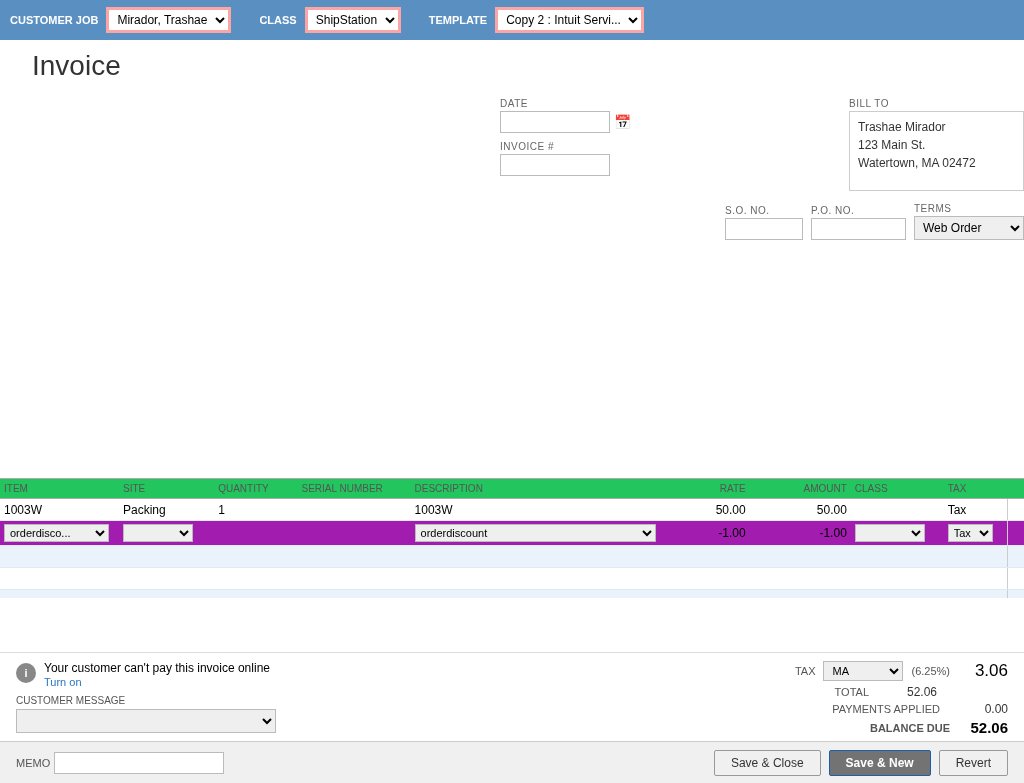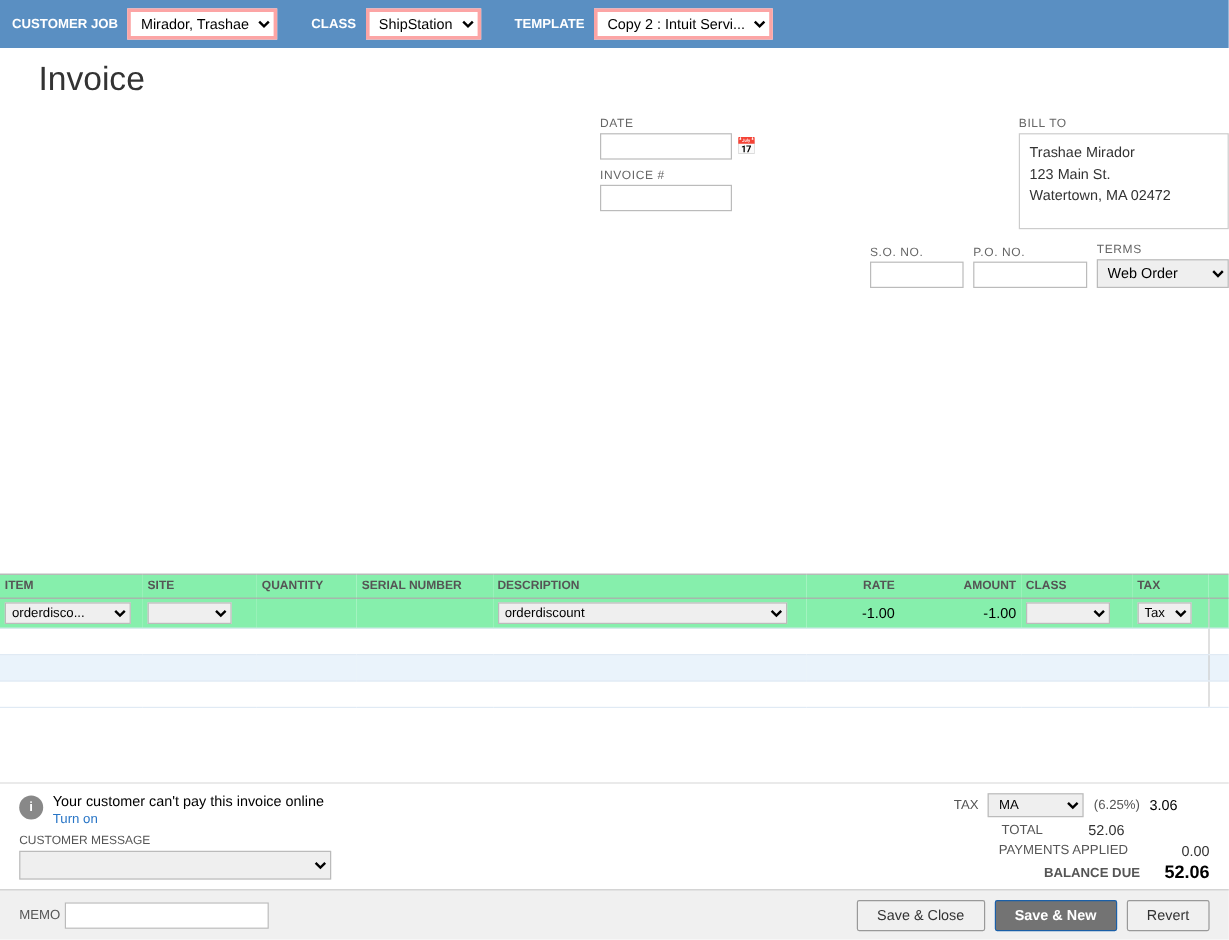--- a/index.html
+++ b/index.html
@@ -74,25 +74,25 @@
     .invoice-table {
       width: 100%;
       border-collapse: collapse;
       margin-top: 210px;
       position: absolute;
       top: 38px;
       left: 0;
     }
 
     .invoice-table th {
-      background: #86efac;
+      background: #22c55e;
       border-bottom: 1px solid #aaa;
       border-top: 1px solid #aaa;
       font-size: 10px;
-      font-weight: bold;
+      font-weight: normal;
       color: #555;
       text-transform: uppercase;
       padding: 4px 4px;
       text-align: left;
     }
 
     .invoice-table td {
       padding: 3px 4px;
       font-size: 12px;
       border-bottom: 1px solid #e0eaf4;
@@ -101,21 +101,21 @@
 
     .invoice-table tr:nth-child(odd) td {
       background: #eaf3fb;
     }
 
     .invoice-table tr:nth-child(even) td {
       background: #fff;
     }
 
     .invoice-table tr.data-row-1 td { background: #fff; }
-    .invoice-table tr.data-row-2 td { background: #86efac; }
+    .invoice-table tr.data-row-2 td { background: #a21caf; }
 
     .col-item { width: 100px; }
     .col-site { width: 80px; }
     .col-qty { width: 70px; }
     .col-serial { width: 95px; }
     .col-desc { width: 220px; }
     .col-rate { width: 65px; text-align: right; }
     .col-amount { width: 85px; text-align: right; }
     .col-class { width: 75px; }
     .col-tax { width: 50px; }
@@ -387,20 +387,32 @@
         <th class="col-desc">DESCRIPTION</th>
         <th class="col-rate" style="text-align:right;">RATE</th>
         <th class="col-amount" style="text-align:right;">AMOUNT</th>
         <th class="col-class">CLASS</th>
         <th class="col-tax">TAX</th>
         <th class="col-scroll"></th>
       </tr>
     </thead>
     <tbody>
 
+      <tr class="data-row-1">
+        <td>1003W</td>
+        <td>Packing</td>
+        <td>1</td>
+        <td></td>
+        <td>1003W</td>
+        <td class="right">50.00</td>
+        <td class="right">50.00</td>
+        <td></td>
+        <td>Tax</td>
+        <td class="scroll-col"></td>
+      </tr>
 
       <tr class="data-row-2">
         <td>
           <select class="inline-select">
             <option>orderdisco...</option>
           </select>
         </td>
         <td>
           <select class="inline-select" style="width:70px;">
             <option></option>
@@ -480,21 +492,21 @@
   </div>
 
   <div style="position:absolute; top:8px; right:16px; width:340px;">
 
     <div style="display:flex; align-items:center; justify-content:flex-end; gap:8px; margin-bottom:4px;">
       <span style="font-size:11px; color:#555; text-transform:uppercase;">TAX</span>
       <select class="tax-select">
         <option>MA</option>
       </select>
       <span class="tax-pct">(6.25%)</span>
-      <span style="font-size:12px; min-width:50px; ">3.06</span>
+      <span style="font-size:17px; min-width:50px; text-align:right;">3.06</span>
     </div>
 
     <div style="display:flex; justify-content:center; align-items:center; gap:8px; margin-bottom:3px;">
       <span class="tot-label">TOTAL</span>
       <span class="tot-value">52.06</span>
     </div>
 
     <div style="display:flex; justify-content:flex-end; align-items:center; gap:8px; margin-bottom:3px;">
       <span class="tot-label">PAYMENTS APPLIED</span>
       <span class="tot-value">0.00</span>

